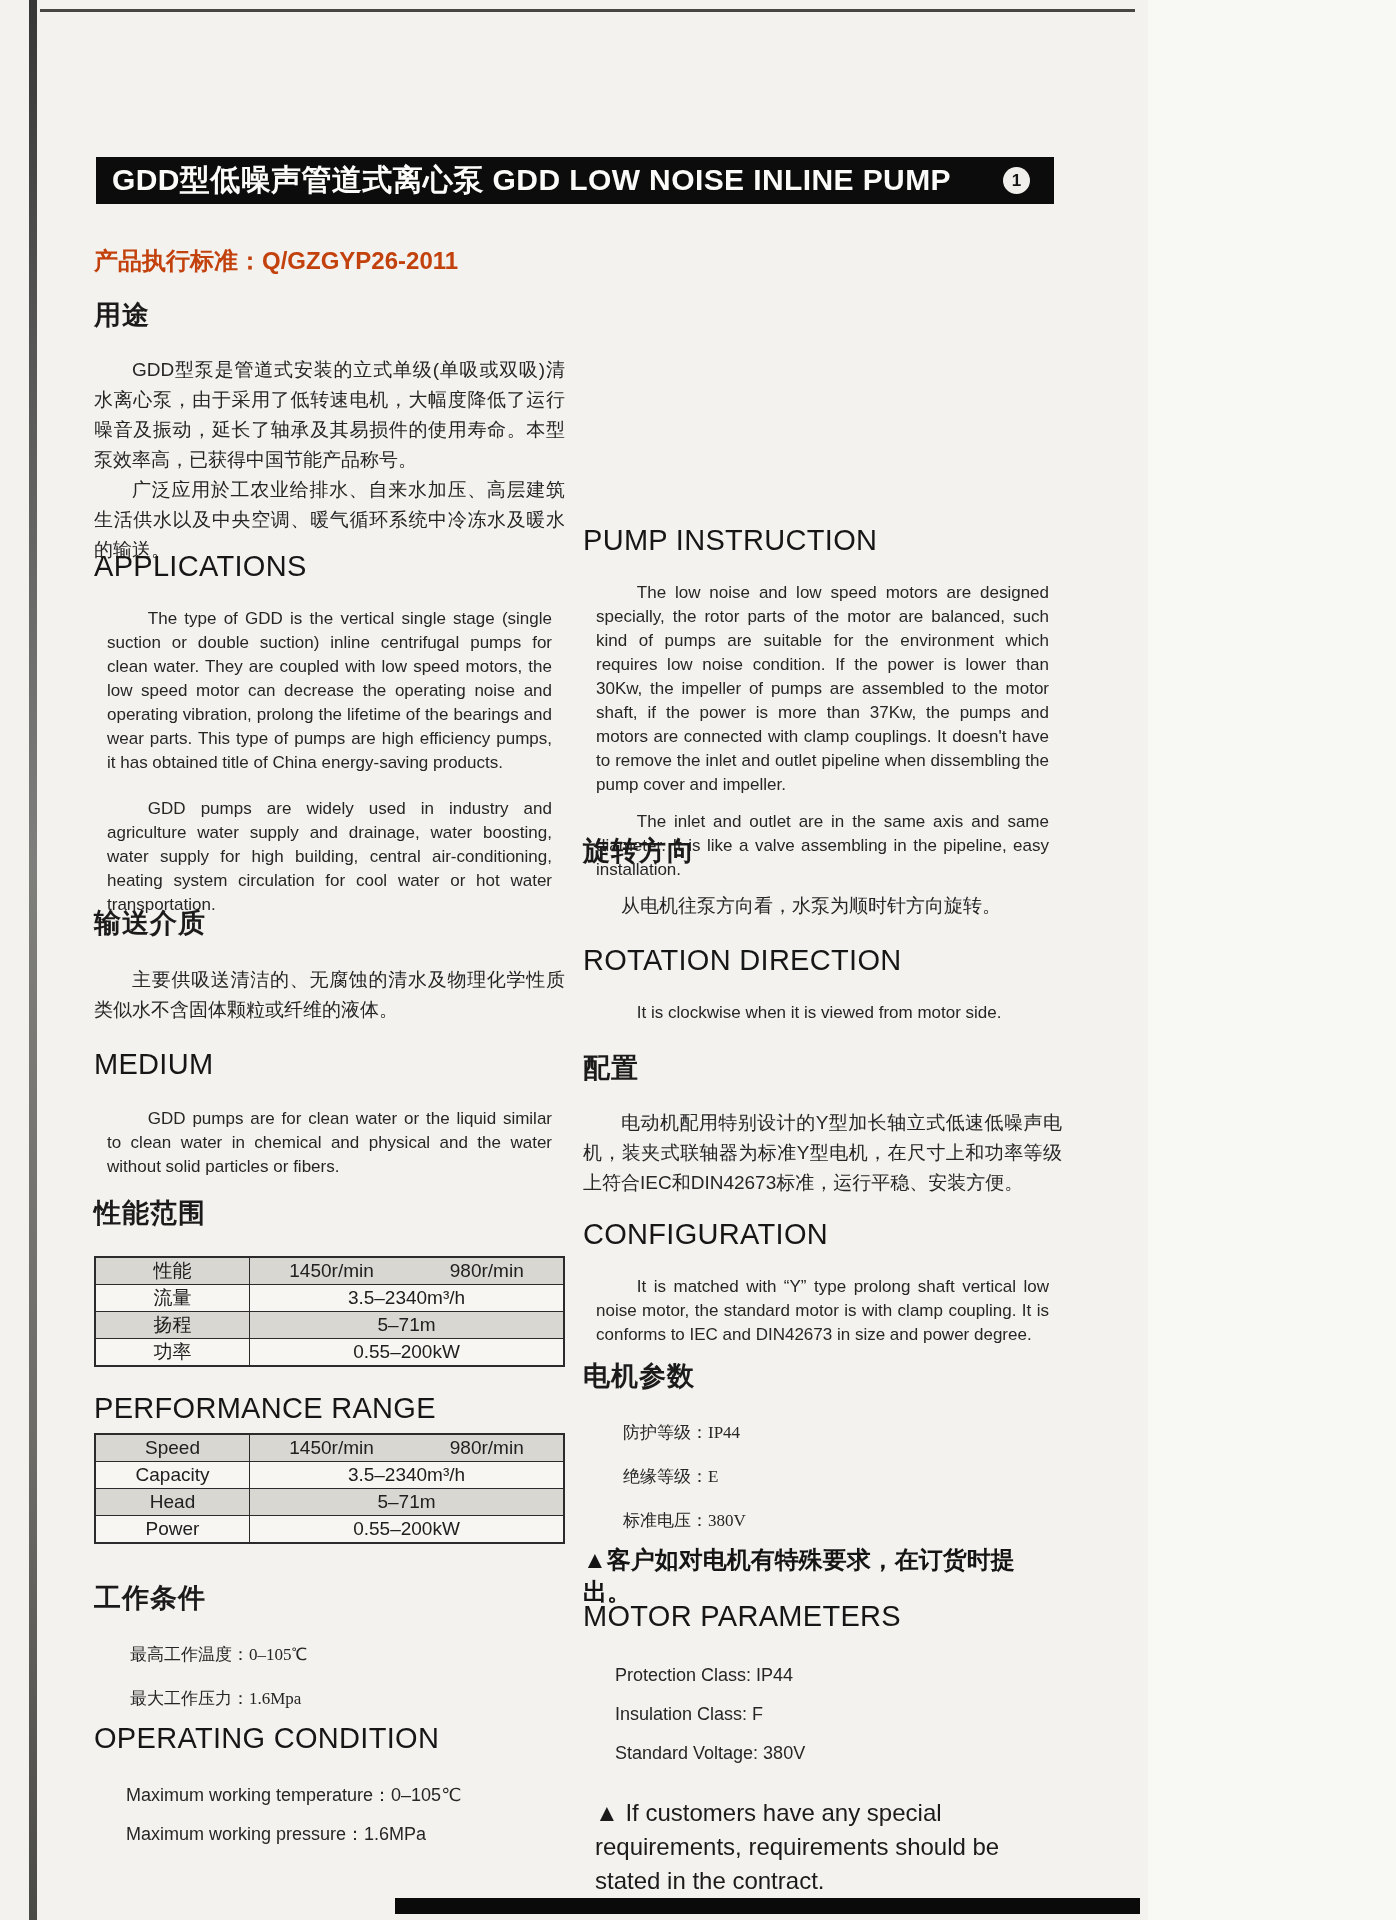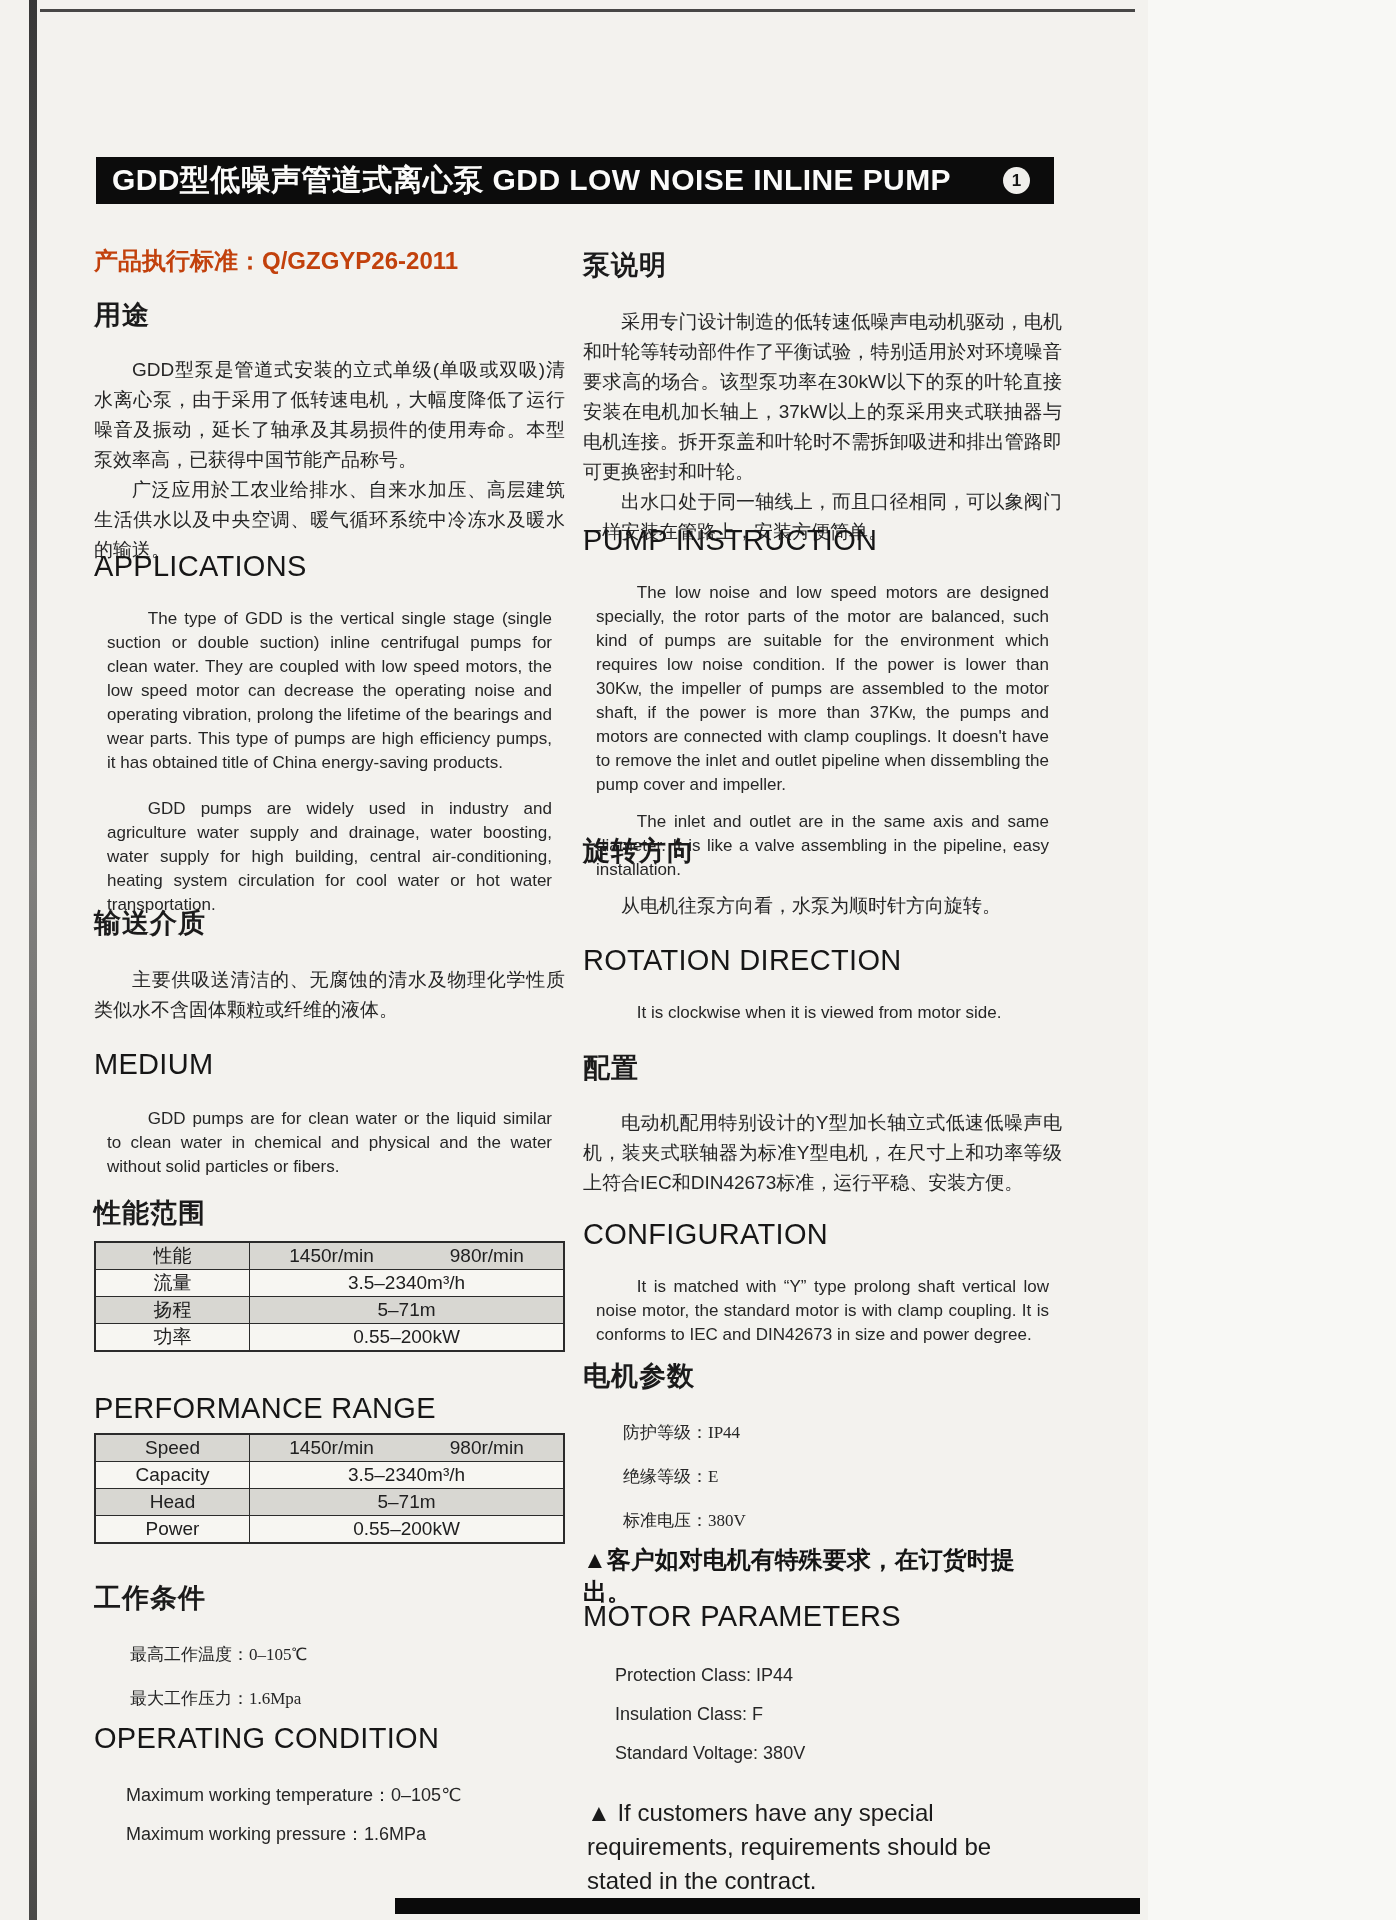--- a/index.html
+++ b/index.html
@@ -30,23 +30,23 @@
 
   .h-cn { font-size:27px; font-weight:700; color:#1b1b1b; margin:0; letter-spacing:1px; }
   .h-en { font-size:29px; font-weight:400; color:#161616; margin:0; letter-spacing:.3px; }
   .std  { font-size:24px; font-weight:700; color:#c2410c; margin:0; }
 
   .p-cn { font-size:19px; line-height:30px; text-align:justify; text-indent:2em; margin:0; }
   .p-en { font-size:17px; line-height:24px; text-align:justify; text-indent:2.4em; margin:13px; }
   .line-cn { font-size:17px; line-height:30px; margin:0;font-family:Liberation Serif, serif; }
   .line-en { font-size:18px; line-height:25px; margin:0; }
   .note-cn { font-size:24px; font-weight:700; color:#141414; line-height:32px; margin:0; }
-  .note-en { font-size:24px; font-weight:400; color:#1b1b1b; line-height:34px; margin:4px; }
-
-  .mt6{margin-top:14px}.mt8{margin-top:8px}.mt10{margin-top:10px}.mt22{margin-top:22px}
+  .note-en { font-size:24px; font-weight:400; color:#1b1b1b; line-height:34px; margin:12px; }
+
+  .mt6{margin-top:14px}.mt8{margin-top:8px}.mt10{margin-top:25px}.mt22{margin-top:22px}
   .mt24{margin-top:24px}.mt26{margin-top:26px}.mt28{margin-top:28px}.mt30{margin-top:30px}
   .ind32{margin-left:32px}.ind36{margin-left:36px}.ind40{margin-left:40px}
 
   .spec-table { border-collapse:collapse; width:100%; border:2px solid #2b2b2b; background:#f7f6f2; }
   .spec-table td { border:1px solid #2b2b2b; height:26px; font-size:19px; text-align:center;
     color:#202020; padding:0 4px; }
   .spec-table td.lbl { width:145px; }
   .spec-table tr.shade { background:#d8d7d2; }
   .dual-gap { margin-left:76px; }
 
@@ -153,25 +153,20 @@
 
   <div class="blk col-l" id="blk-cond">
     <h2 class="h-cn">工作条件</h2>
     <p class="line-cn mt24 ind36">最高工作温度：0–105℃</p>
     <p class="line-cn mt6 ind36">最大工作压力：1.6Mpa</p>
     <h2 class="h-en mt8">OPERATING CONDITION</h2>
     <p class="line-en mt28 ind32">Maximum working temperature：0–105℃</p>
     <p class="line-en mt6 ind32">Maximum working pressure：1.6MPa</p>
   </div>
 
-  <div class="blk col-r" id="blk-pump-cn">
-    <h2 class="h-cn">泵说明</h2>
-    <p class="p-cn mt24">采用专门设计制造的低转速低噪声电动机驱动，电机和叶轮等转动部件作了平衡试验，特别适用於对环境噪音要求高的场合。该型泵功率在30kW以下的泵的叶轮直接安装在电机加长轴上，37kW以上的泵采用夹式联抽器与电机连接。拆开泵盖和叶轮时不需拆卸吸进和排出管路即可更换密封和叶轮。</p>
-    <p class="p-cn">出水口处于同一轴线上，而且口径相同，可以象阀门一样安装在管路上，安装方便简单。</p>
-  </div>
 
   <div class="blk col-r" id="blk-pump-en">
     <h2 class="h-en">PUMP INSTRUCTION</h2>
     <p class="p-en mt24">The low noise and low speed motors are designed specially, the rotor parts of the motor are balanced, such kind of pumps are suitable for the environment which requires low noise condition. If the power is lower than 30Kw, the impeller of pumps are assembled to the motor shaft, if the power is more than 37Kw, the pumps and motors are connected with clamp couplings. It doesn't have to remove the inlet and outlet pipeline when dissembling the pump cover and impeller.</p>
     <p class="p-en">The inlet and outlet are in the same axis and same diameter. It is like a valve assembling in the pipeline, easy installation.</p>
   </div>
 
   <div class="blk col-r" id="blk-rot-cn">
     <h2 class="h-cn">旋转方向</h2>
     <p class="p-cn mt22">从电机往泵方向看，水泵为顺时针方向旋转。</p>

